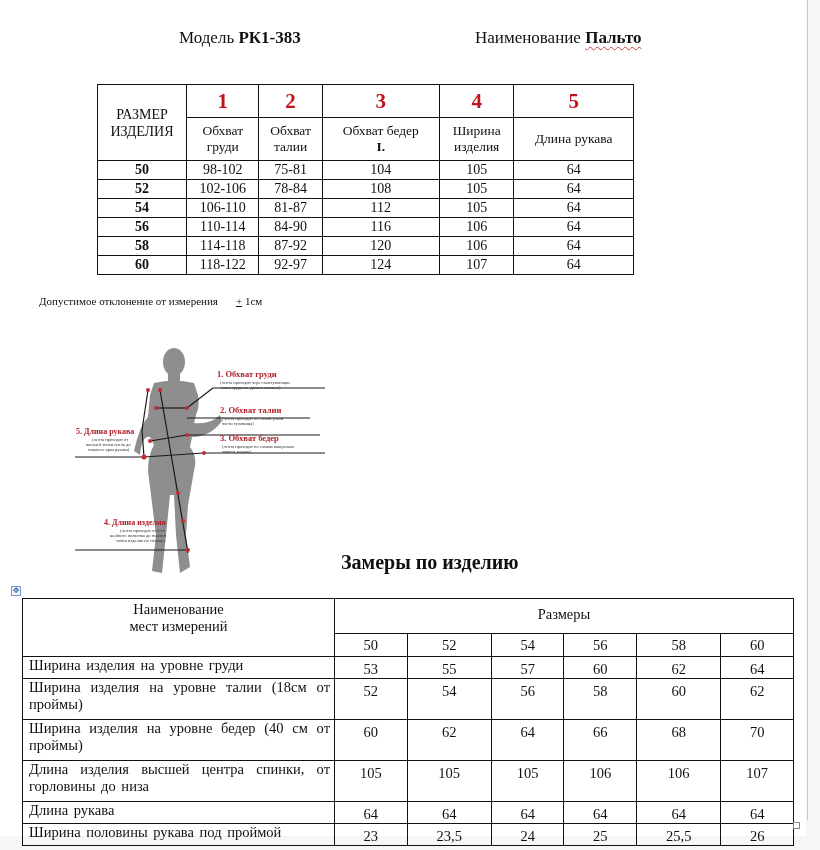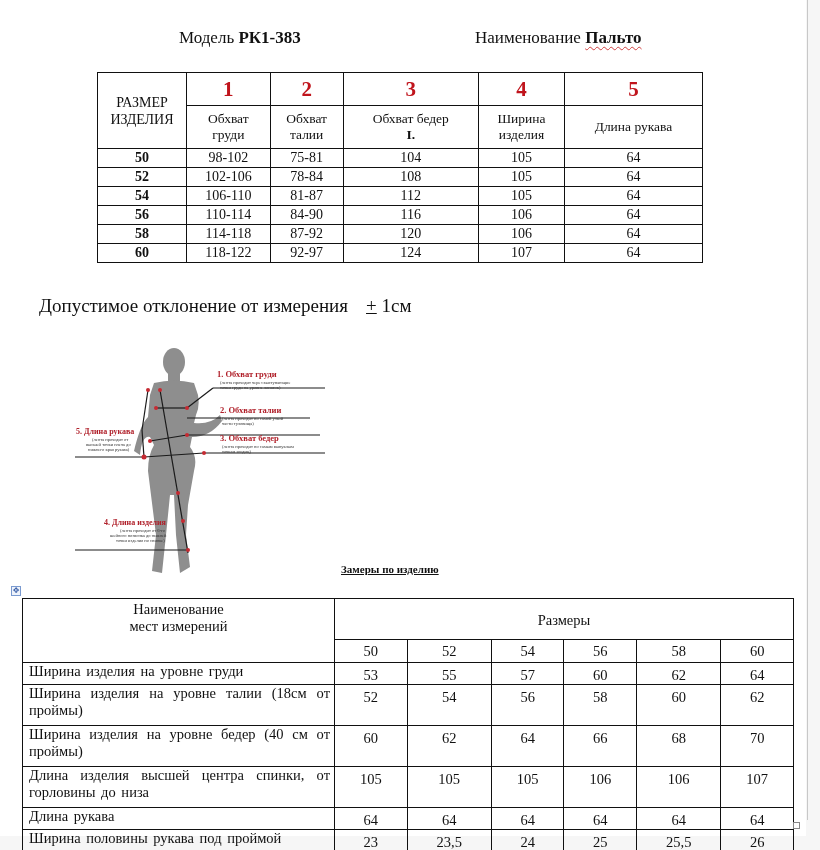--- a/index.html
+++ b/index.html
@@ -15,47 +15,47 @@
   }
   .header-line { position: absolute; top: 28px; font-size: 17px; }
   .header-line b { font-weight: bold; }
   .model { left: 179px; }
   .name { left: 475px; }
   .squiggle { text-decoration: underline wavy #d04040; text-decoration-thickness: 1px; text-underline-offset: 3px; }
 
   table { border-collapse: collapse; position: absolute; }
   td, th { border: 1px solid #111; font-weight: normal; padding: 0; text-align: center; vertical-align: middle; }
 
-  .size-table { left: 97px; top: 72px; width: 606px; font-size: 14px; border-radius: 26px; }
+  .size-table { left: 97px; top: 84px; width: 537px; font-size: 14px; border-radius: 26px; }
   .size-table .c0 { width: 88px; }
   .size-table .num { color: #c0141c; font-weight: bold; font-size: 21px; height: 32px; }
   .size-table .lbl { height: 42px; font-size: 13.5px; line-height: 16px; }
   .size-table .lbl span { display: block; }
   .size-table .size-head { font-size: 14px; line-height: 17px; }
   .size-table tbody td { height: 18px; font-size: 14px; line-height: 16px; }
   .size-table tbody td.sz { font-weight: bold; }
 
-  .tolerance { position: absolute; left: 39px; top: 295px; font-size: 19px; }
+  .tolerance { position: absolute; left: 39px; top: 295px; font-size: 11px; }
   .tolerance .pm { margin-left: 18px; text-decoration: underline; }
 
   .figure { position: absolute; left: 70px; top: 345px; width: 270px; height: 235px; }
   .figure svg { width: 270px; height: 235px; }
 
-  .section-title { position: absolute; left: 341px; top: 563px; font-size: 11px; font-weight: bold; text-decoration: underline; }
+  .section-title { position: absolute; left: 341px; top: 551px; font-size: 20px; font-weight: bold; }
   .move-handle {
     position: absolute; left: 11px; top: 586px; width: 8px; height: 8px; border: 1px solid #7a9ad0;
     font-size: 8px; line-height: 8px; text-align: center; color: #3a5fa8; background: #eef3fb;
   }
   .resize-handle { position: absolute; left: 793px; top: 822px; width: 5px; height: 5px; border: 1px solid #888; background: #fff; }
 
   .meas-table { left: 22px; top: 598px; width: 772px; font-size: 14.5px; }
   .meas-table .name-col { width: 311px; }
   .meas-table td { line-height: 17px; }
   .meas-table .hdr-name { vertical-align: top; padding-top: 2px; line-height: 17px; }
-  .meas-table .hdr-sizes { height: 27px; vertical-align: top; padding-top: 13px; }
+  .meas-table .hdr-sizes { height: 27px; vertical-align: top; padding-top: 7px; }
   .meas-table .size-cell { height: 22px; }
   .meas-table tbody td { vertical-align: top; }
   .meas-table tbody td.rname { text-align: justify; text-align-last: left; padding: 0 4px 0 6px; word-spacing: 2px; }
   .meas-table tbody td.val { padding-top: 4px; }
   .row-1 td { height: 17px; }
   .row-2 td { height: 36px; }
 </style>
 </head>
 <body>
 

